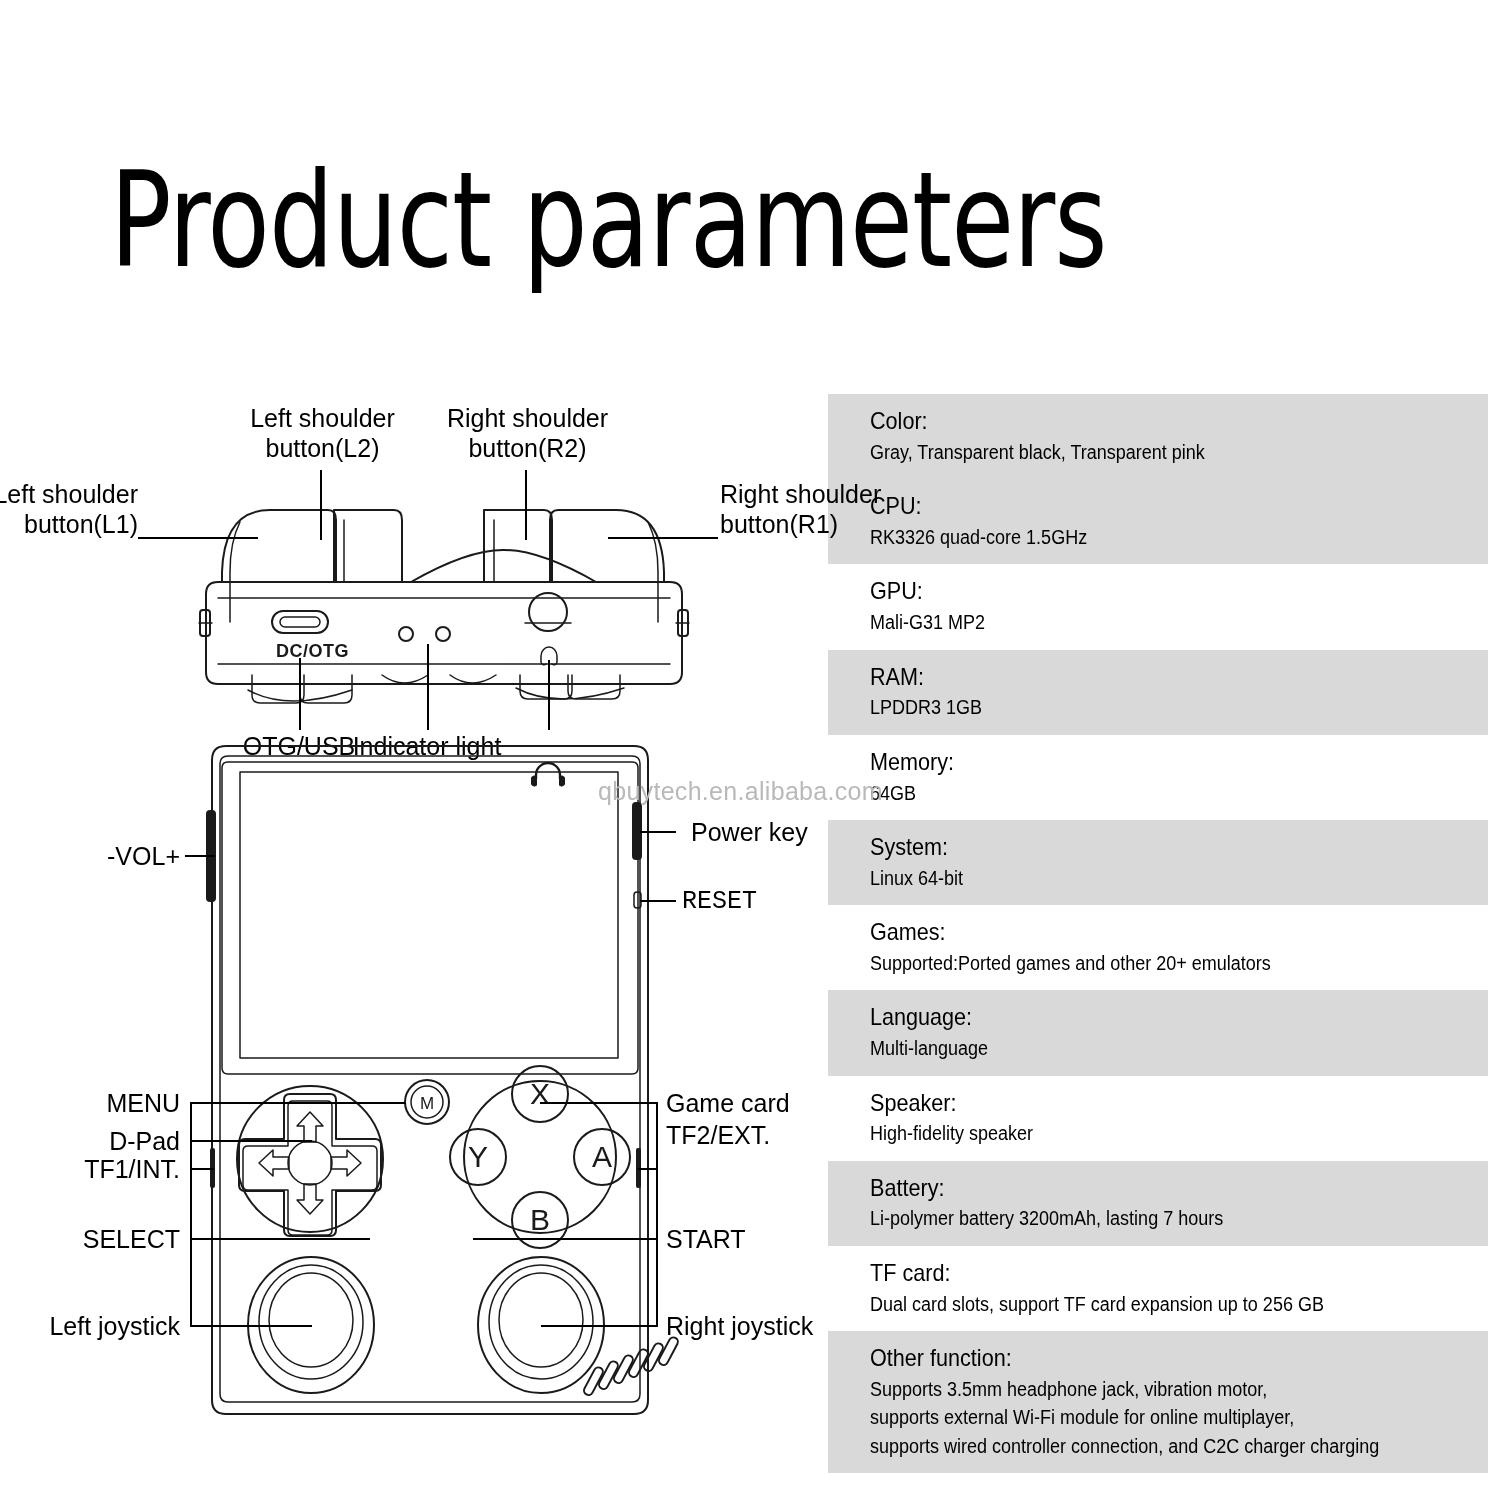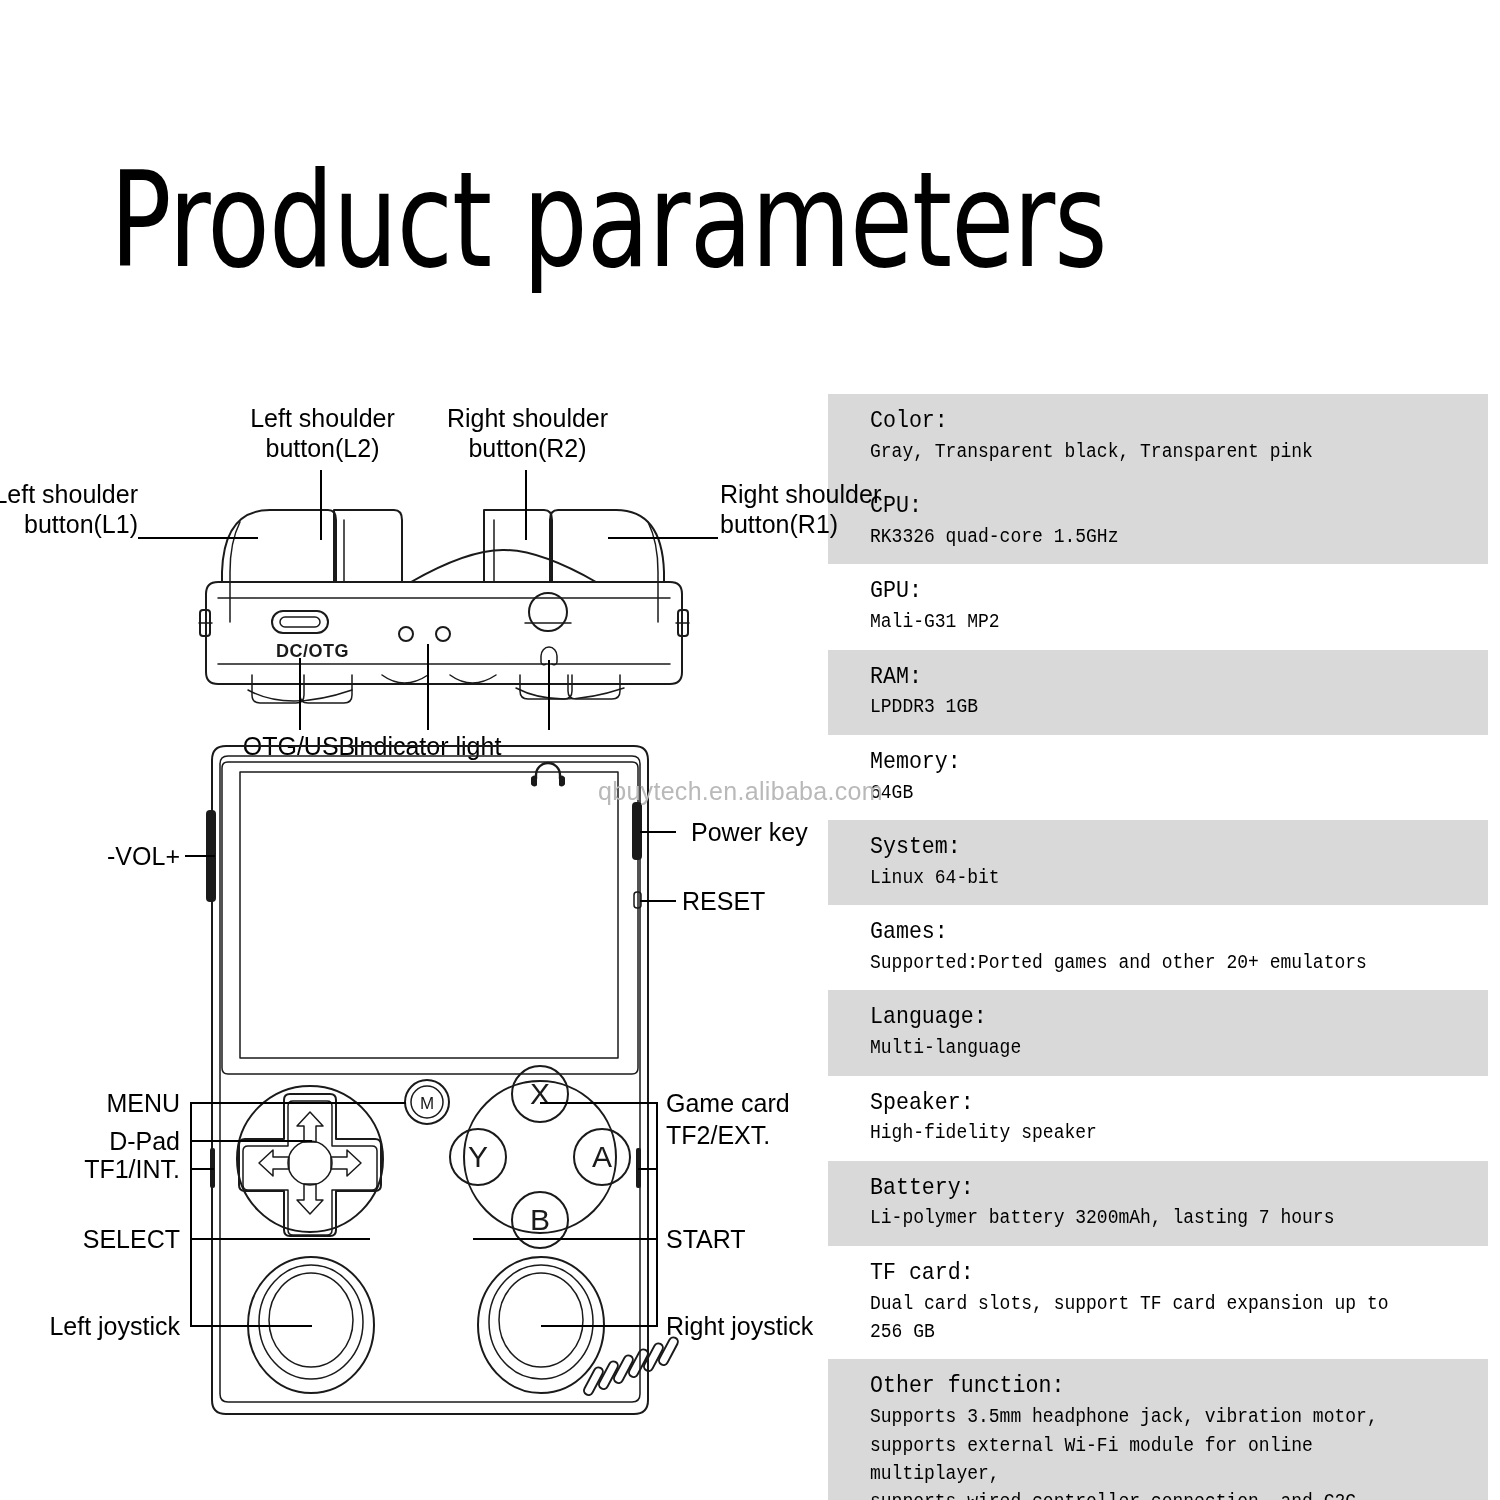--- a/index.html
+++ b/index.html
@@ -43,21 +43,20 @@
 
   
   .spec-panel{
     position:absolute;
     left:828px; top:352px;
     width:660px;
   }
   .spec-row{
     padding:13px 0 13px 42px;
     box-sizing:border-box;
-    font-family:Liberation Mono, monospace;
   }
   .spec-row.shaded{background:#d9d9d9;}
   .spec-label{
     font-size:24px;
     font-weight:400;
     line-height:1.2;
     transform:scaleX(0.9);
     transform-origin:left center;
     white-space:nowrap;
   }
@@ -318,21 +317,21 @@
     <div class="lead h" style="left:540px;top:730px;width:118px;"></div>
     <div class="lead h" style="left:638px;top:796px;width:20px;"></div>
     <div class="lead h" style="left:473px;top:866px;width:185px;"></div>
     <div class="lead h" style="left:541px;top:953px;width:117px;"></div>
 
     <div class="lead v" style="left:190px;top:730px;height:224px;"></div>
     <div class="lead v" style="left:656px;top:730px;height:224px;"></div>
 
     <div class="dg-label r" style="left:-10px;top:470px;width:190px;">-VOL+</div>
     <div class="dg-label l" style="left:691px;top:446px;width:220px;">Power key</div>
-    <div class="dg-label l" style="left:682px;top:515px;width:220px;">RESET</div>
+    <div class="dg-label l" style="left:682px;top:515px;width:220px;font-family:Liberation Mono, monospace;">RESET</div>
     <div class="dg-label r" style="left:-10px;top:717px;width:190px;">MENU</div>
     <div class="dg-label r" style="left:-10px;top:755px;width:190px;">D-Pad</div>
     <div class="dg-label r" style="left:-10px;top:783px;width:190px;">TF1/INT.</div>
     <div class="dg-label r" style="left:-10px;top:853px;width:190px;">SELECT</div>
     <div class="dg-label r" style="left:-10px;top:940px;width:190px;">Left joystick</div>
     <div class="dg-label l" style="left:666px;top:717px;width:210px;">Game card</div>
     <div class="dg-label l" style="left:666px;top:749px;width:210px;">TF2/EXT.</div>
     <div class="dg-label l" style="left:666px;top:853px;width:210px;">START</div>
     <div class="dg-label l" style="left:666px;top:940px;width:210px;">Right joystick</div>
   </div>

